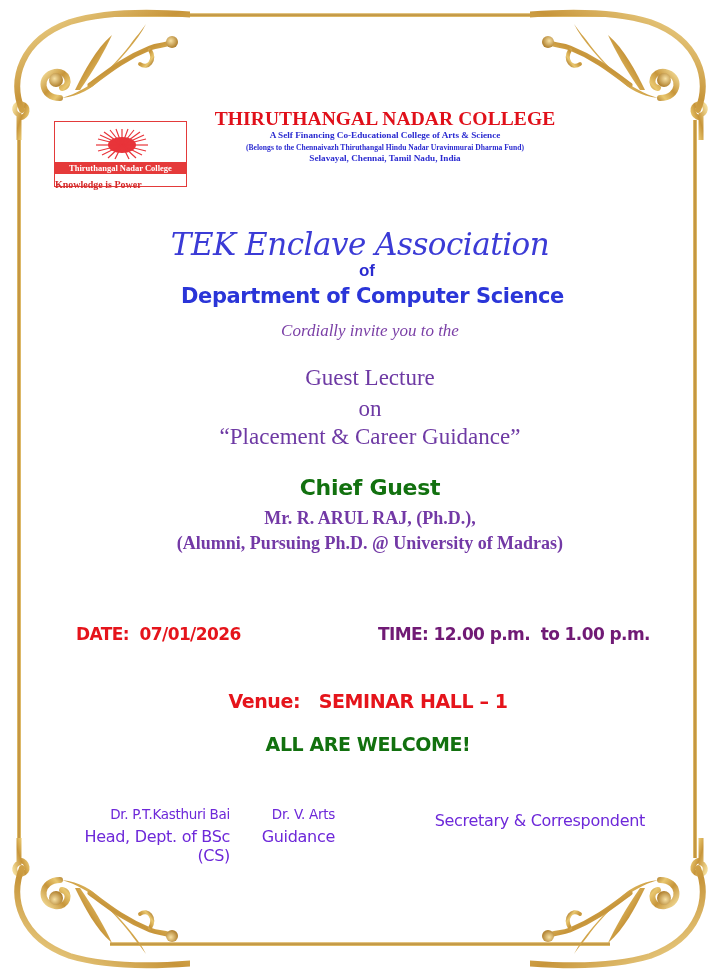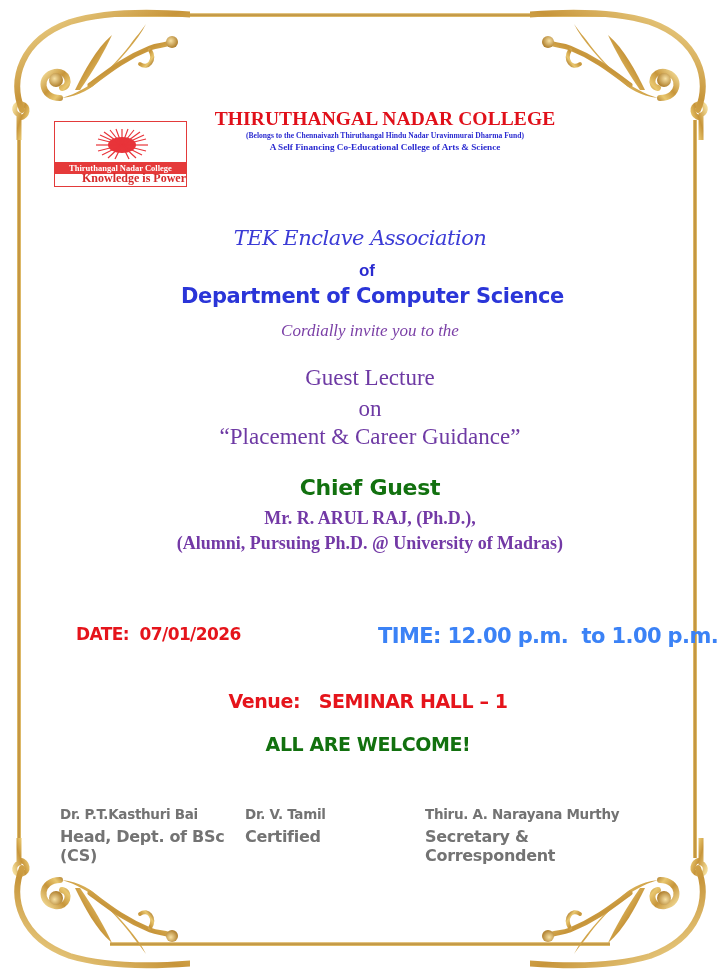--- a/index.html
+++ b/index.html
@@ -22,48 +22,48 @@
   .logo {
     position: absolute; left: 54px; top: 121px; width: 133px; height: 66px;
     border: 1.5px solid #e33a3a; background: #fff; box-sizing: border-box;
   }
   .logo-sun { position: absolute; left: 40px; top: 4px; width: 54px; height: 34px; }
   .logo-name {
     position: absolute; left: 0; right: 0; top: 40px; height: 12px; background: #e53a3a; color: #fff;
     font-size: 8.5px; font-weight: bold; text-align: center; line-height: 12px;
   }
   .logo-motto {
-    position: absolute; left: 0; right: 0; top: 51px; height: 11px; color: #d42a2a;
-    font-size: 12px; font-weight: bold; text-align: right; line-height: 11px;
+    position: absolute; left: 0; right: 0; top: 57px; height: 11px; color: #d42a2a;
+    font-size: 10px; font-weight: bold; text-align: left; line-height: 11px;
   }
 
   .college { position: absolute; left: 200px; width: 370px; top: 108px; text-align: center; }
   .college-name { color: #e0101a; font-weight: bold; font-size: 19.5px; letter-spacing: 0.1px; line-height: 22px; }
   .college-line { color: #2a2ad0; font-weight: bold; line-height: 11.5px; }
   .cl-small { font-size: 7.6px; }
   .cl-med { font-size: 9.2px; }
 
   .center { position: absolute; left: 0; width: 750px; text-align: center; }
-  .assoc { top: 226px; color: #3b3bd6; font-style: italic; font-size: 21px; font-family: "DejaVu Serif", serif; letter-spacing: -0.5px; }
+  .assoc { top: 226px; color: #3b3bd6; font-style: italic; font-size: 31px; font-family: "DejaVu Serif", serif; letter-spacing: -0.5px; }
   .of { top: 261px; color: #2a2ad0; font-size: 17px; font-weight: bold; font-family: "Liberation Sans", sans-serif; }
   .dept { top: 284px; color: #2a35d8; font-size: 21px; font-weight: bold; font-family: "DejaVu Sans", sans-serif; letter-spacing: -0.4px; }
   .invite { top: 321px; color: #7a3fa6; font-size: 17px; font-style: italic; font-family: "Liberation Serif", serif; }
   .lecture { top: 365px; color: #6e3aa4; font-size: 23px; font-family: "Liberation Serif", serif; }
   .on { top: 396px; color: #6e3aa4; font-size: 23px; font-family: "Liberation Serif", serif; }
   .topic { top: 424px; color: #6e3aa4; font-size: 23px; font-family: "Liberation Serif", serif; }
   .chief { top: 475px; color: #12710f; font-size: 22px; font-weight: bold; font-family: "DejaVu Sans", sans-serif; letter-spacing: -0.3px; }
   .guest-name { top: 508px; color: #7339a6; font-size: 18px; font-weight: bold; font-family: "Liberation Serif", serif; }
   .guest-desc { top: 533px; color: #7339a6; font-size: 18px; font-weight: bold; font-family: "Liberation Serif", serif; }
 
   .date { position: absolute; left: 76px; top: 624px; color: #e5141b; font-size: 17px; font-weight: bold; font-family: "DejaVu Sans", sans-serif; letter-spacing: -0.6px; }
-  .time { position: absolute; left: 378px; top: 624px; color: #3b82f6; font-size: 21px; font-weight: bold; font-family: "DejaVu Sans", sans-serif; letter-spacing: -0.6px; }
+  .time { position: absolute; left: 378px; top: 624px; color: #701a75; font-size: 17px; font-weight: bold; font-family: "DejaVu Sans", sans-serif; letter-spacing: -0.6px; }
   .venue { top: 690px; color: #e5141b; font-size: 19px; font-weight: bold; font-family: "DejaVu Sans", sans-serif; letter-spacing: -0.4px; white-space: pre; }
   .welcome { top: 733px; color: #12710f; font-size: 19px; font-weight: bold; font-family: "DejaVu Sans", sans-serif; letter-spacing: -0.4px; }
 
-  .sig { position: absolute; top: 806px; text-align: left; font-family: "DejaVu Sans", sans-serif; color: #737373; font-weight: bold; }
+  .sig { position: absolute; top: 806px; text-align: right; font-family: "DejaVu Sans", sans-serif; color: #6d28d9; font-weight: normal; }
   .sig-name { font-size: 13.5px; letter-spacing: -0.3px; }
   .sig-role { font-size: 16px; margin-top: 5px; letter-spacing: -0.3px; }
   .sig-1 { left: 60px; width: 170px; }
   .sig-2 { left: 245px; width: 90px; }
   .sig-3 { left: 425px; width: 220px; }
 </style>
 </head>
 <body>
 
 <div class="frame-line frame-top"></div>
@@ -146,22 +146,23 @@
           <line x1="0" y1="0" x2="-7" y2="14"></line>
       </g>
     </g>
   </svg>
   <div class="logo-name">Thiruthangal Nadar College</div>
   <div class="logo-motto">Knowledge is Power</div>
 </div>
 
 <div class="college">
   <div class="college-name">THIRUTHANGAL NADAR COLLEGE</div>
+  <div class="college-line cl-med">A Self Financing Co-Educational College of Arts &amp; Science</div>
   <div class="college-line cl-small">(Belongs to the Chennaivazh Thiruthangal Hindu Nadar Uravinmurai Dharma Fund)</div>
-  <div class="college-line cl-med">A Self Financing Co-Educational College of Arts &amp; Science</div>
+  <div class="college-line cl-med">Selavayal, Chennai, Tamil Nadu, India</div>
 </div>
 
 <div class="center assoc" style="width:720px">TEK Enclave Association</div>
 <div class="center of" style="width:734px">of</div>
 <div class="center dept" style="width:745px">Department of Computer Science</div>
 <div class="center invite" style="width:740px">Cordially invite you to the</div>
 <div class="center lecture" style="width:740px">Guest Lecture</div>
 <div class="center on" style="width:740px">on</div>
 <div class="center topic" style="width:740px">“Placement &amp; Career Guidance”</div>
 
@@ -173,19 +174,18 @@
 <div class="time" style="white-space:pre">TIME: 12.00 p.m.  to 1.00 p.m.</div>
 
 <div class="center venue" style="width:736px">Venue:   SEMINAR HALL – 1</div>
 <div class="center welcome" style="width:736px">ALL ARE WELCOME!</div>
 
 <div class="sig sig-1">
   <div class="sig-name">Dr. P.T.Kasthuri Bai</div>
   <div class="sig-role">Head, Dept. of BSc (CS)</div>
 </div>
 <div class="sig sig-2">
-  <div class="sig-name">Dr. V. Tamil</div>
-  <div class="sig-role">Certified</div>
+  <div class="sig-name">Dr. V. Arts</div>
+  <div class="sig-role">Guidance</div>
 </div>
 <div class="sig sig-3">
-  <div class="sig-name">Thiru. A. Narayana Murthy</div>
   <div class="sig-role">Secretary &amp; Correspondent</div>
 </div>
 
 </body></html>

